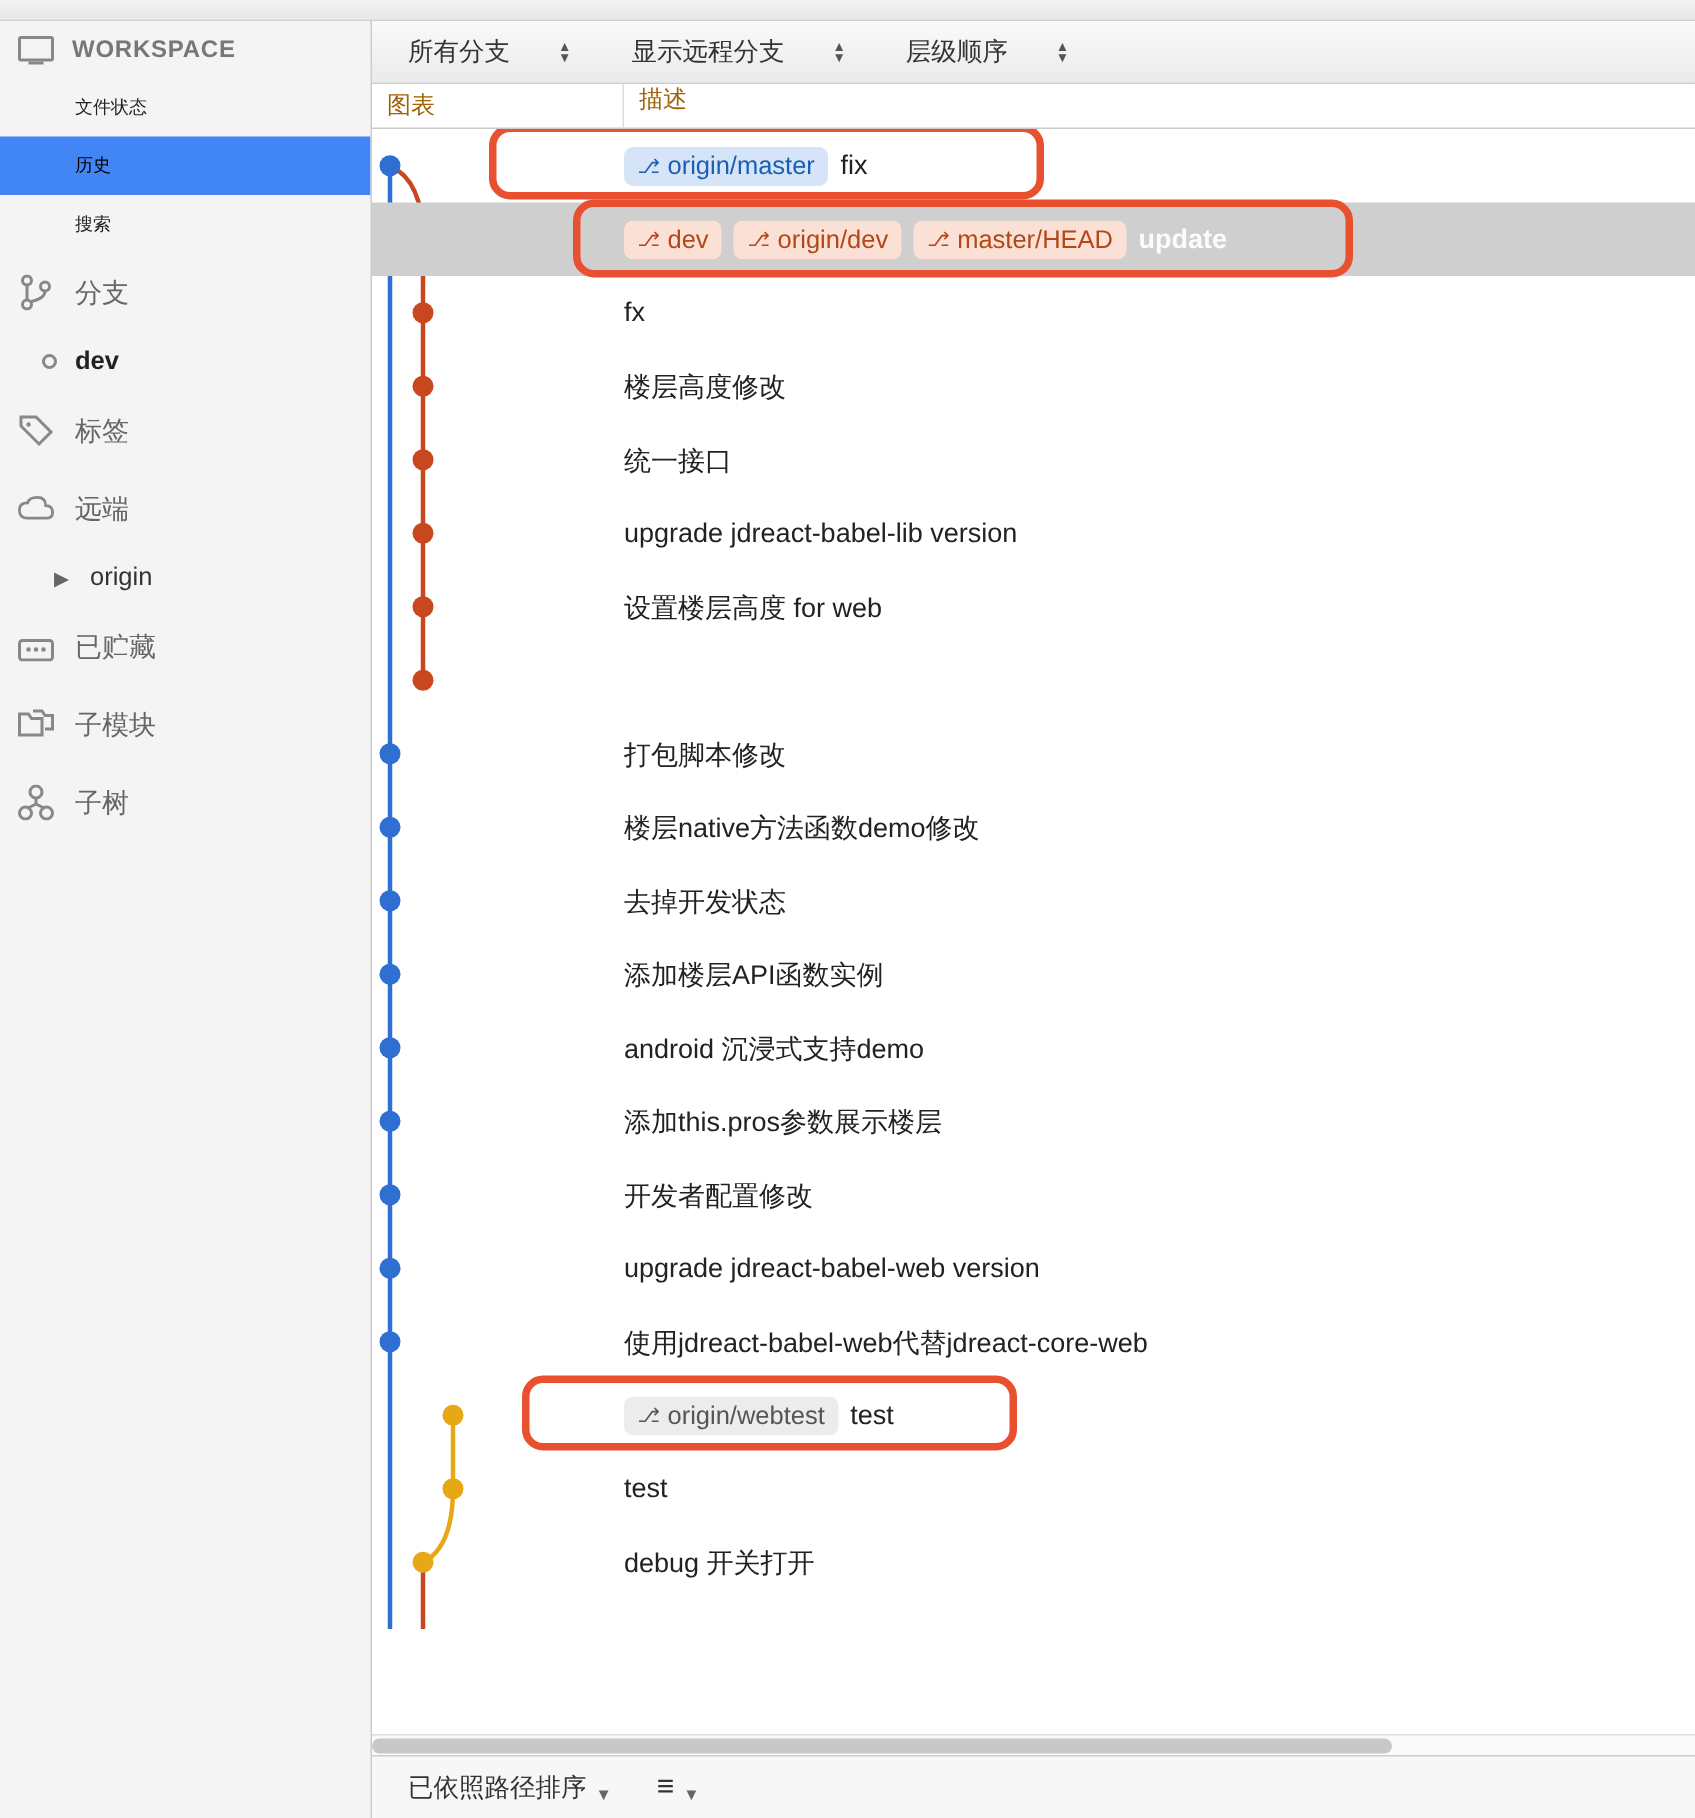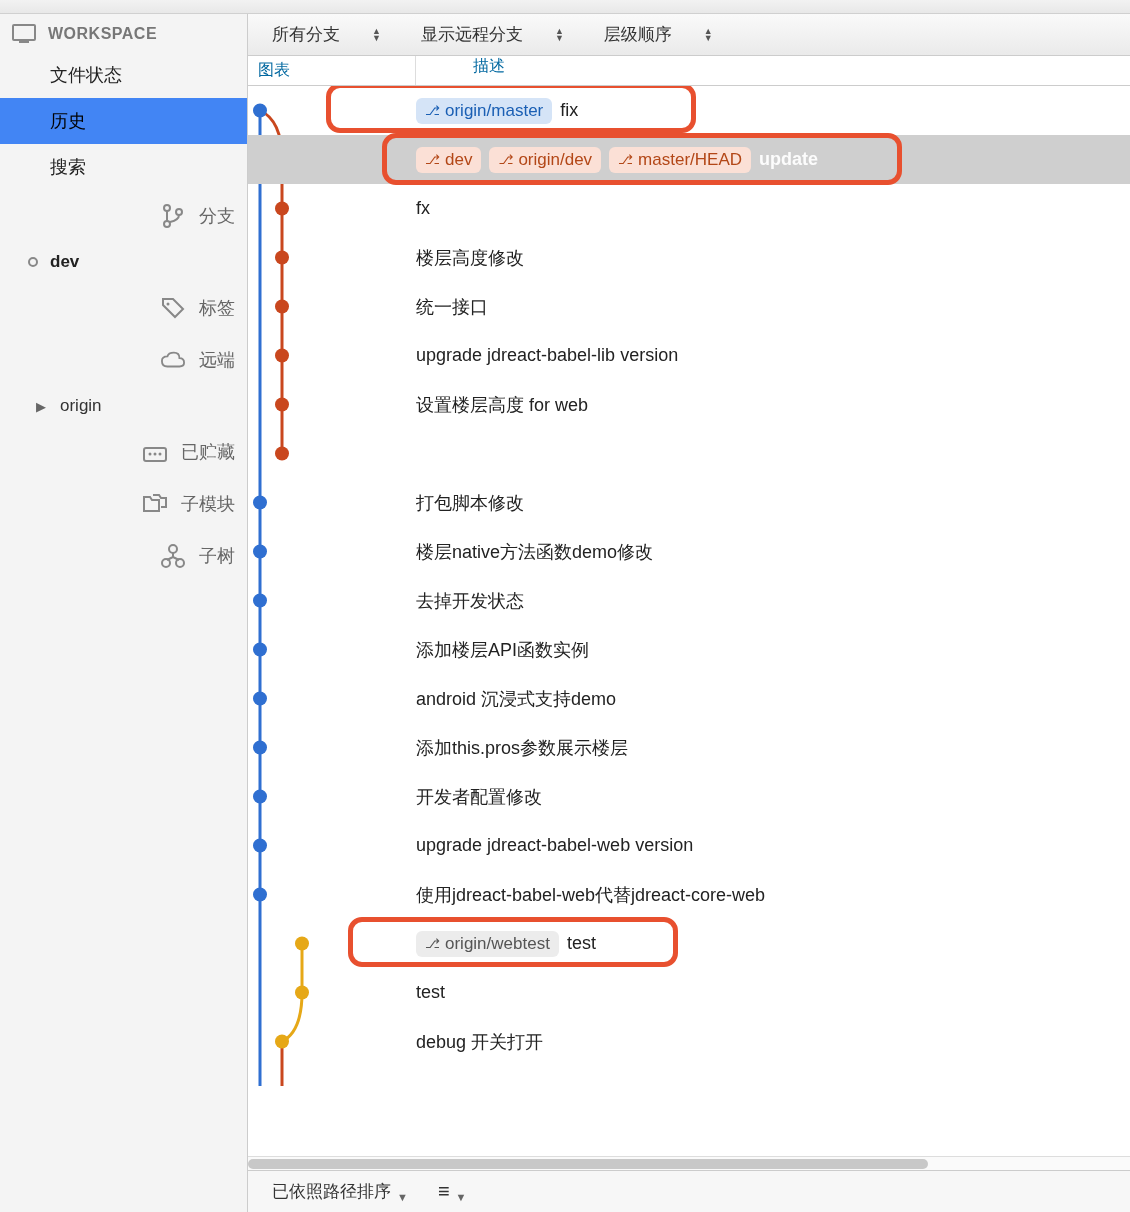--- a/index.html
+++ b/index.html
@@ -46,37 +46,36 @@
       font-size: 16px;
       font-weight: 700;
       letter-spacing: 0.5px;
     }
     .sidebar-section-header .icon { margin-right: 12px; width: 24px; display: flex; justify-content:center; }
     
     .sidebar-item {
       display: flex;
       align-items: center;
       padding: 11px 12px 11px 50px;
-      font-size: 18px;
+      font-size: 12px;
       color: #222;
       cursor: pointer;
     }
     .sidebar-item.selected {
       background: #4285f4;
       color: #000000;
     }
     
     .sidebar-group {
       display: flex;
       align-items: center;
       padding: 14px 12px;
       font-size: 18px;
       color: #666;
       cursor: pointer;
-      justify-content: flex-end;
     }
     .sidebar-group .icon { margin-right: 14px; width: 24px; display:flex; justify-content:center; }
     
     .sidebar-subitem {
       display: flex;
       align-items: center;
       padding: 10px 12px 10px 28px;
       font-size: 17px;
       font-weight: 700;
       color: #222;
@@ -120,23 +119,22 @@
     .filter-item { display: flex; align-items: center; gap: 32px; cursor: pointer; }
     .stepper {
       display: flex; flex-direction: column; font-size: 9px; line-height: 7px; color: #555;
     }
     
     .table-header {
       height: 30px;
       display: flex;
       border-bottom: 1px solid #ccc;
       font-size: 16px;
-      color: #0369a1;
+      color: #a16207;
       background: #fff;
-      gap: 47px;
     }
     .th-graph { width: 168px; padding: 4px 10px; border-right: 1px solid #ddd; }
     .th-desc { flex: 1; padding: 0 10px; }
     
     .commit-list {
       flex: 1;
       overflow-y: auto;
       position: relative;
       font-size: 18px;
     }

